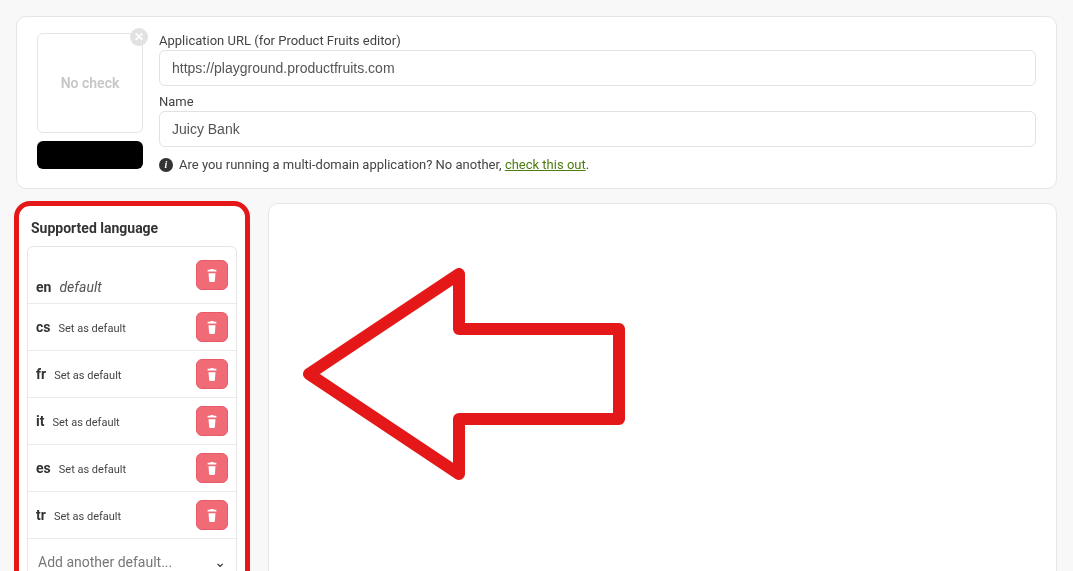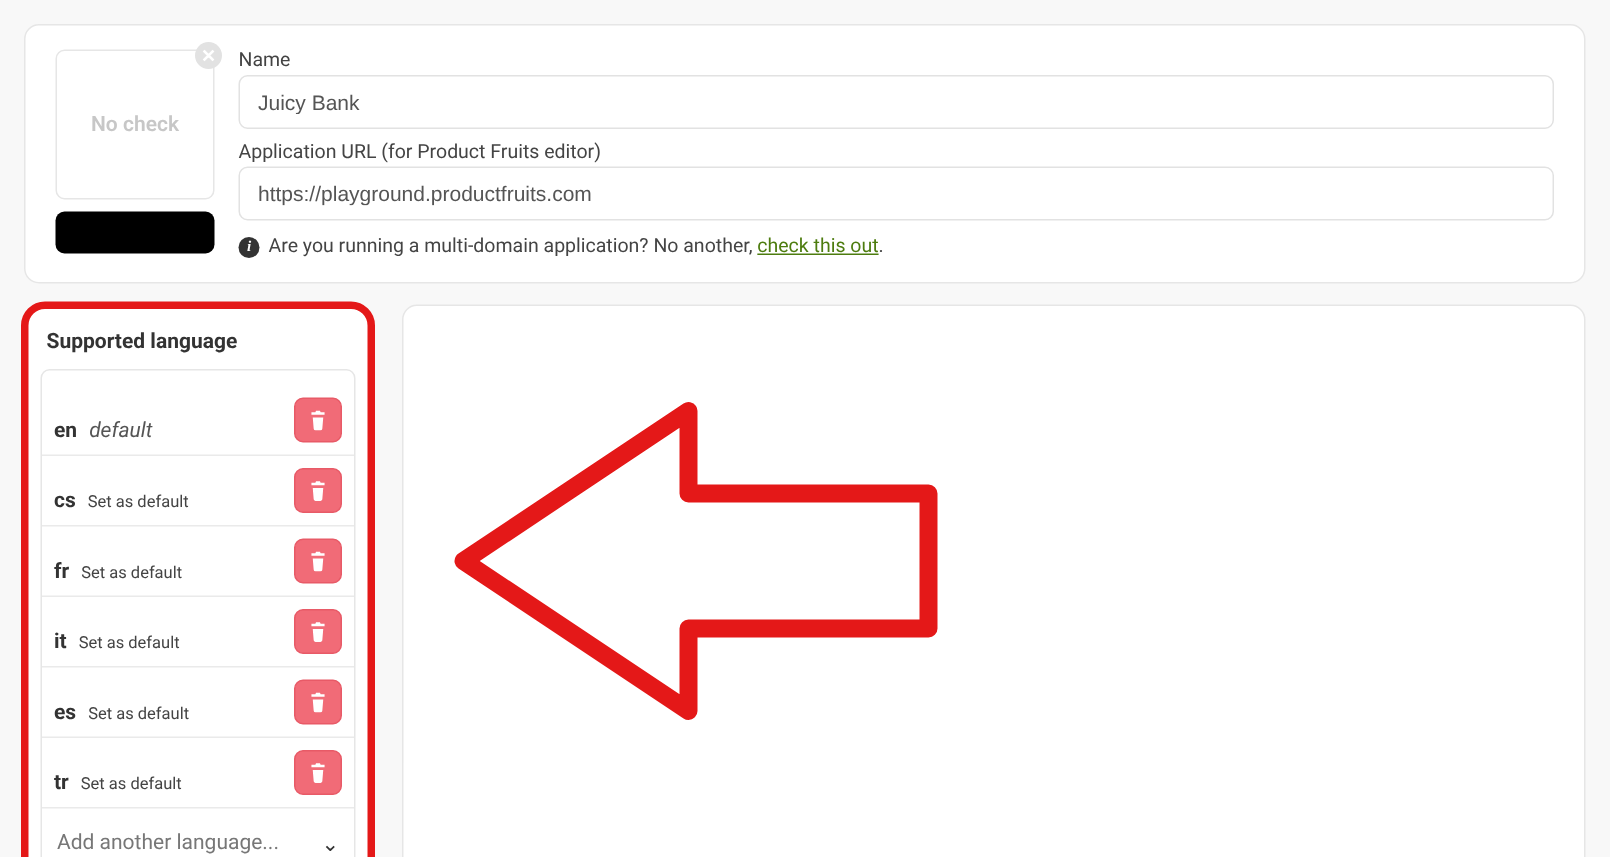--- a/index.html
+++ b/index.html
@@ -140,21 +140,21 @@
     color: #333;
     margin: 6px 4px 10px 4px;
   }
   .lang-list {
     border: 1px solid #e6e6e6;
     border-radius: 6px;
     overflow: hidden;
   }
   .lang-row {
     display: flex;
-    align-items: flex-end;
+    align-items: center;
     justify-content: space-between;
     padding: 8px 8px;
     border-bottom: 1px solid #eaeaea;
     min-height: 46px;
   }
   .lang-row:last-child { border-bottom: none; }
   .lang-left {
     display: flex;
     align-items: baseline;
     gap: 8px;
@@ -223,26 +223,26 @@
       <span>No check</span>
       <div class="avatar-close">
         <span>✕</span>
       </div>
     </div>
     <div class="upload-btn"></div>
   </div>
 
   <div class="form-col">
     <div>
+      <div class="field-label">Application URL (for Product Fruits editor)</div>
+      <input type="text" class="text-input" value="https://playground.productfruits.com" style="">
+    </div>
+    <div>
       <div class="field-label">Name</div>
       <input type="text" class="text-input" value="Juicy Bank" style="">
-    </div>
-    <div>
-      <div class="field-label">Application URL (for Product Fruits editor)</div>
-      <input type="text" class="text-input" value="https://playground.productfruits.com" style="">
     </div>
     <div class="helper-row">
       <span class="info-icon">i</span>
       <span>
         <span>Are you running a multi-domain application? No another, </span><a>check this out</a><span>.</span>
       </span>
     </div>
   </div>
 </div>
 
@@ -313,21 +313,21 @@
             <span class="lang-code">tr</span>
             <span class="lang-set">Set as default</span>
           </div>
           <div class="trash-btn">
   <svg viewBox="0 0 16 16">
               <path d="M6 2l.5-1h3L10 2h3v2H3V2h3zm-2 4h8l-.7 8.5c-.05.8-.7 1.5-1.5 1.5H6.2c-.8 0-1.45-.7-1.5-1.5L4 6z"></path>
             </svg>
 </div>
         </div>
         <div class="lang-row add-row">
-          <span>Add another language...</span>
+          <span>Add another default...</span>
           <span class="chev">⌄</span>
         </div>
       </div>
   </div>
 
   <div class="main-area">
     <div class="arrow-annot">
       <svg viewBox="0 0 340 240">
         <path d="M 10 120 L 160 20 L 160 75 L 320 75 L 320 165 L 160 165 L 160 220 Z" fill="none" stroke="#e41818" stroke-width="12" stroke-linejoin="round"></path>
       </svg>

